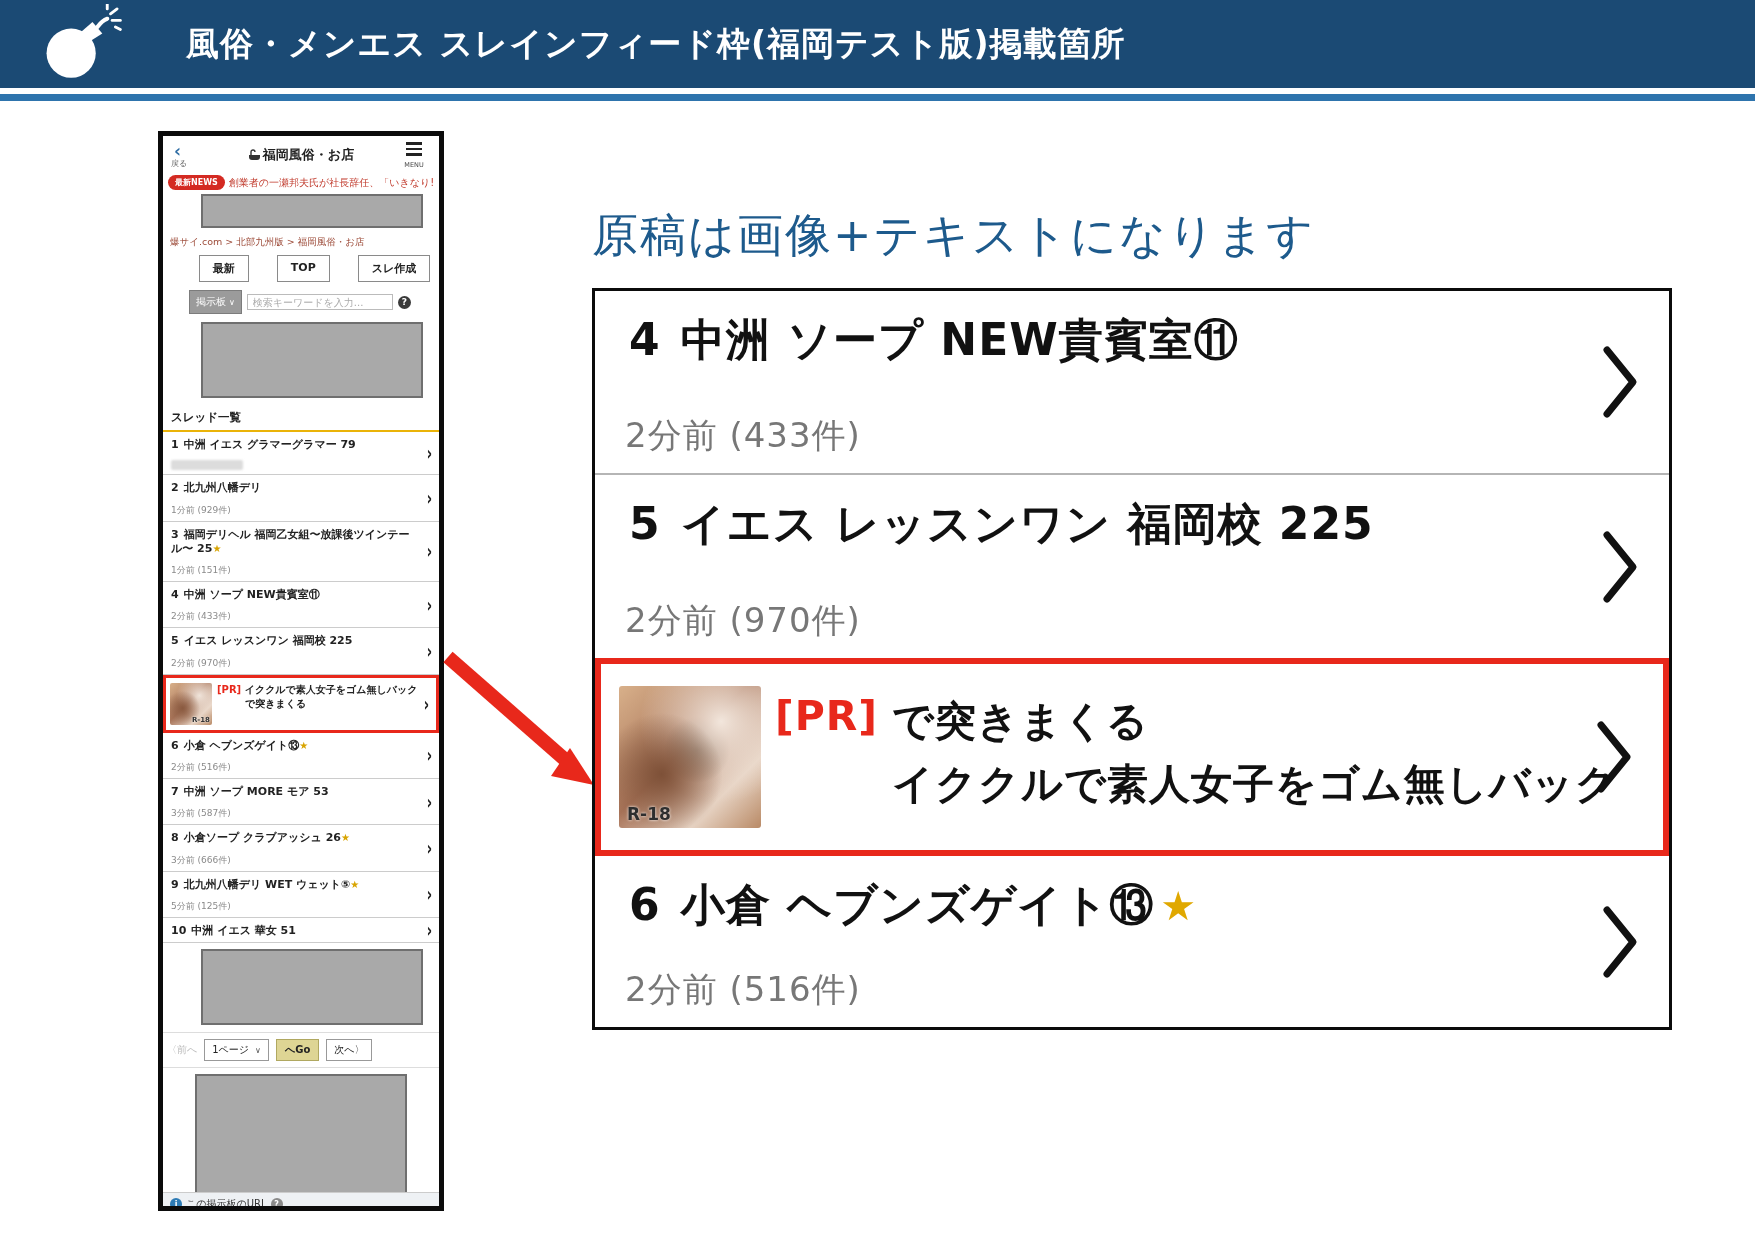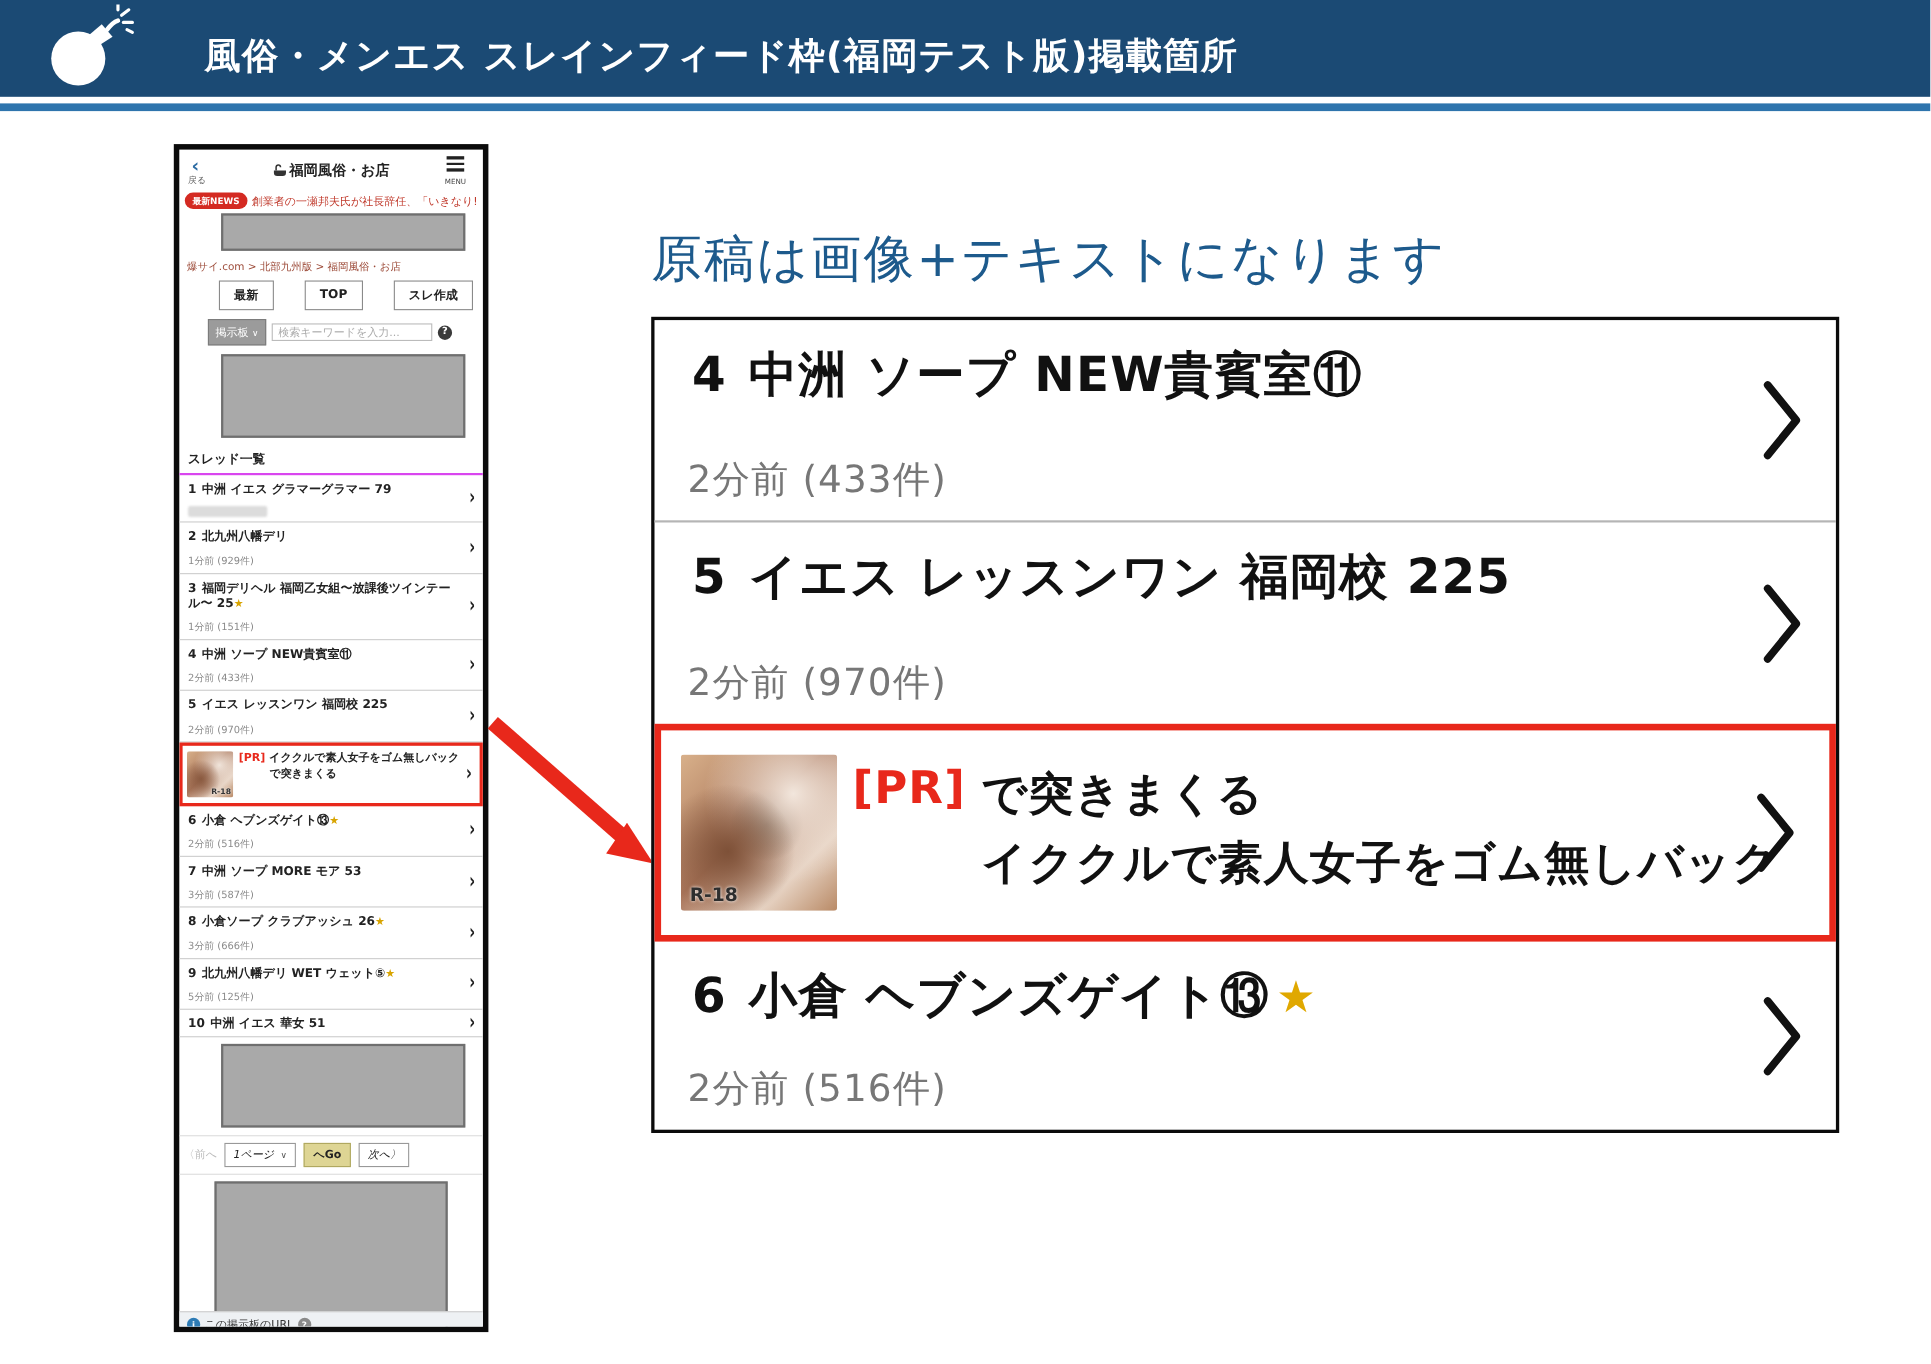--- a/index.html
+++ b/index.html
@@ -3,21 +3,21 @@
 <meta charset="utf-8">
 <style>
   html,body{margin:0;padding:0;width:1755px;height:1240px;overflow:hidden;background:#fff;
     font-family:"DejaVu Sans","Liberation Sans",sans-serif;}
   .stage{position:relative;width:1755px;height:1240px;background:#fff;}
 
   
   .top-bar{position:absolute;left:0;top:0;width:100%;height:88px;background:#1b4a74;
     display:flex;align-items:center;}
   .bomb{position:absolute;left:40px;top:4px;width:82px;height:82px;}
-  .top-title{position:absolute;left:186px;top:0;height:102px;display:flex;align-items:center;
+  .top-title{position:absolute;left:186px;top:0;height:88px;display:flex;align-items:center;
     color:#fff;font-size:33px;font-weight:bold;letter-spacing:1px;white-space:nowrap;}
   .top-accent{position:absolute;left:0;top:94px;width:100%;height:7px;background:#2e74ad;}
 
   
   .phone{position:absolute;left:158px;top:131px;width:286px;height:1080px;background:#fff;
     border:5px solid #0b0b0b;box-sizing:border-box;overflow:hidden;font-size:11px;color:#222;}
   .p-nav{display:flex;align-items:center;padding:6px 8px 4px;}
   .p-back{width:34px;line-height:1;cursor:default;}
   .p-back .chev{color:#2e6da4;font-size:17px;font-weight:bold;display:block;margin-left:3px;}
   .p-back .lbl{color:#666;font-size:8px;display:block;}
@@ -40,21 +40,21 @@
   .p-search{display:flex;align-items:center;gap:5px;padding:2px 6px 8px;margin-left:20px;}
   .p-search .cat{background:#9b9b9b;color:#fff;font-size:10px;padding:4px 6px;border:1px solid #7c7c7c;
     white-space:nowrap;}
   .p-search .cat .caret{font-size:8px;margin-left:3px;}
   .p-search input{width:146px;height:16px;border:1px solid #bbb;font-size:10px;padding:0 5px;
     color:#333;font-family:inherit;box-sizing:border-box;}
   .p-search input::placeholder{color:#aaa;}
   .p-search .help{flex:none;width:13px;height:13px;border-radius:50%;background:#3a3a3a;color:#fff;
     font-size:9px;font-weight:bold;display:flex;align-items:center;justify-content:center;}
   .ad2{width:222px;height:76px;margin:0 16px 6px 38px;}
-  .p-section{font-weight:bold;font-size:11.5px;padding:6px 8px 5px;border-bottom:2px solid #d946ef;}
+  .p-section{font-weight:bold;font-size:11.5px;padding:6px 8px 5px;border-bottom:2px solid #eab308;}
   .t-row{position:relative;border-bottom:1px solid #ccc;padding:6px 22px 4px 8px;}
   .t-title{font-size:11px;font-weight:bold;line-height:1.3;}
   .t-num{margin-right:5px;}
   .t-star{color:#d8a400;font-size:10px;}
   .t-chev{position:absolute;right:7px;top:50%;transform:translateY(-50%) scaleY(1.5);
     font-size:13px;font-weight:bold;color:#222;}
   .t-meta{font-size:9px;color:#8a8a8a;margin-top:8px;min-height:10px;}
   .t-meta.redacted{width:72px;height:9px;background:#dcdcdc;border-radius:2px;filter:blur(1px);}
   .t-row.pr{border:3px solid #e8281b;display:flex;align-items:flex-start;gap:5px;
     padding:5px 18px 5px 4px;}
@@ -64,21 +64,21 @@
       radial-gradient(circle at 70% 30%, #f0e4da 0%, rgba(240,228,218,0) 55%),
       linear-gradient(135deg,#d8b08a 0%,#a9755a 45%,#e6d2c2 75%,#b98a66 100%);}
   .pr-thumb .tag{position:absolute;right:2px;bottom:1px;font-size:7px;font-weight:bold;color:#333;
     text-shadow:0 0 2px #fff;}
   .pr-text{font-size:10px;font-weight:bold;line-height:1.45;padding-left:28px;text-indent:-28px;}
   .pr-lab{color:#e8281b;}
   .ad3{width:222px;height:76px;margin:6px 16px 0 38px;}
   .p-pager{display:flex;align-items:center;justify-content:flex-start;gap:7px;font-size:10px;
     border-top:1px solid #ddd;border-bottom:1px solid #ddd;margin-top:7px;padding:6px 4px;}
   .pg-prev{color:#bbb;}
-  .pg-box{border:1px solid #999;background:#fff;padding:3px 7px;color:#222;font-style:italic;}
+  .pg-box{border:1px solid #999;background:#fff;padding:3px 7px;color:#222;}
   .pg-box .caret{font-size:8px;color:#555;margin-left:6px;}
   .pg-go{background:#ded594;border:1px solid #b0a860;padding:3px 8px;font-weight:bold;color:#222;}
   .ad4{width:212px;height:158px;margin:6px auto 0;}
   .p-footer{position:absolute;left:0;right:0;bottom:-9px;background:#eef1f4;border-top:1px solid #ccc;
     display:flex;align-items:center;gap:4px;padding:4px 7px;font-size:10px;color:#333;}
   .p-footer .ic{flex:none;width:12px;height:12px;border-radius:50%;display:flex;align-items:center;
     justify-content:center;color:#fff;font-size:8px;font-weight:bold;}
   .ic.info{background:#2d7bb5;}
   .ic.q{background:#8a8a8a;}
 

